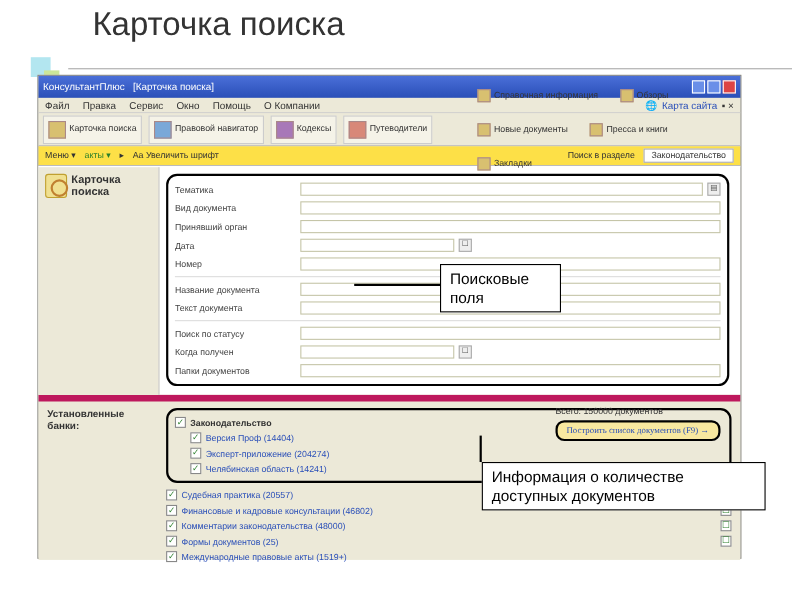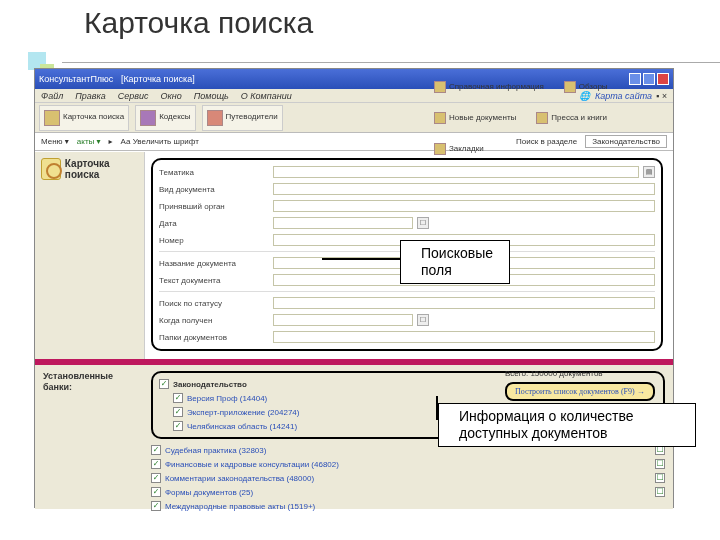--- a/index.html
+++ b/index.html
@@ -7,31 +7,31 @@
   .slide-title { font-size: 30px; font-weight: 400; color: #333; padding: 6px 0 10px 84px; font-family: Arial, sans-serif; }
   .slide-deco { position: absolute; left: 28px; top: 52px; width: 34px; height: 34px; }
   .slide-deco .sq1 { position: absolute; left: 0; top: 0; width: 18px; height: 18px; background: #b3e6f0; }
   .slide-deco .sq2 { position: absolute; left: 12px; top: 12px; width: 14px; height: 14px; background: #cce699; }
   .slide-line { position: absolute; left: 62px; top: 62px; right: 0; height: 1px; background: #aaa; }
   .app { position: absolute; left: 34px; top: 68px; width: 640px; height: 440px; border: 1px solid #888; background: #ece9d8; }
   .titlebar { height: 20px; background: linear-gradient(#4a6fd8,#2a4fb8); color: #fff; display: flex; align-items: center; padding: 0 4px; font-size: 9px; justify-content: space-between; }
   .titlebar .wbtns { display: flex; gap: 2px; }
   .titlebar .wbtn { width: 12px; height: 12px; background: #d44; border: 1px solid #fff; }
   .titlebar .wbtn.min,.titlebar .wbtn.max{background:#6a8fe8;}
-  .menubar { height: 14px; background: #ece9d8; border-bottom: 1px solid #ccc; display: flex; gap: 12px; padding: 0 6px; font-size: 9px; align-items: center; color: #333; justify-content: space-between; font-style: italic; }
+  .menubar { height: 14px; background: #ece9d8; border-bottom: 1px solid #ccc; display: flex; gap: 12px; padding: 0 6px; font-size: 9px; align-items: center; color: #333; justify-content: space-between; }
   .menubar .menus { display:flex; gap:12px; }
   .menubar .right { display: flex; align-items: center; gap: 4px; color: #2a4fb8; font-size: 9px; }
   .toolbar1 { height: 30px; background: #ece9d8; border-bottom: 1px solid #bbb; display: flex; align-items: center; padding: 2px 4px; gap: 6px; }
   .tbtn { display: flex; align-items: center; gap: 3px; padding: 2px 4px; border: 1px solid transparent; font-size: 8px; color: #333; cursor: pointer; }
   .tbtn.big { flex-direction: row; height: 26px; border: 1px solid #ccc; background: #f5f3e8; }
   .tbtn .ic { width: 16px; height: 16px; background: #d8c070; border: 1px solid #a88; }
   .tbtn.sm .ic { width: 12px; height: 12px; }
   .tbtn .lbl { font-size: 8px; line-height: 1.1; }
   .toolbar1 .col2 { display:flex; flex-wrap: wrap; width: 240px; gap:13px 10px; margin-left: auto; }
-  .toolbar2 { height: 18px; background: #ffffff; border-bottom: 1px solid #bbb; display: flex; align-items: center; padding: 2px 6px; gap: 8px; font-size: 8px; color: #333; }
+  .toolbar2 { height: 18px; background: #fde047; border-bottom: 1px solid #bbb; display: flex; align-items: center; padding: 2px 6px; gap: 8px; font-size: 8px; color: #333; }
   .toolbar2 .spacer { flex: 1; }
   .content { display: flex; background: #fff; border-top: 1px solid #fff; height: 208px; }
   .sidebar { width: 110px; background: #ece9d8; border-right: 1px solid #ccc; padding: 6px; }
   .sidebar .card-hdr { display: flex; gap: 4px; align-items: flex-start; }
   .sidebar .card-ic { width: 22px; height: 22px; background: #f0e090; border: 1px solid #c0a030; border-radius: 3px; position: relative; }
   .sidebar .card-ic:after{content:"";position:absolute;left:4px;top:4px;width:12px;height:12px;border:2px solid #c08030;border-radius:50%;}
   .sidebar .ttl { font-size: 10px; font-weight: bold; color: #333; line-height: 1.1; }
   .fields { flex: 1; padding: 6px 10px 6px 6px; position: relative; }
   .fgroup { border: 2px solid #000; border-radius: 10px; padding: 4px 6px; display: flex; flex-direction: column; gap: 1px; margin-bottom: 2px;}
   .row { display: flex; align-items: center; gap: 4px; height: 16px; }
@@ -42,23 +42,23 @@
   .bottom { background: #ece9d8; border-top: 6px solid #be185d; padding: 6px 8px; display: flex; gap: 8px; height: 150px; }
   .bottom .side { width: 100px; font-size: 9px; font-weight: bold; color: #333; line-height: 1.2; }
   .banks { flex: 1; position: relative; }
   .bank-box1 { border: 2px solid #000; border-radius: 10px; padding: 4px 6px; margin-bottom: 4px; background:#ece9d8;}
   .bank-row { display: flex; align-items: center; gap: 4px; font-size: 8px; color: #2a4fb8; height: 14px; }
   .bank-row .cb { width: 10px; height: 10px; border: 1px solid #888; background: #fff; text-align: center; line-height: 8px; font-size: 8px; color: #2a7f2a; }
   .right-info { position: absolute; right: 0; top: -2px; width: 160px; text-align: left; }
   .right-info .cnt { font-size: 8px; color: #333; margin-bottom: 4px;}
   .right-info .bld-btn { display:inline-block; border: 2px solid #000; border-radius: 8px; background: #f8e8a0; padding: 3px 8px; font-size: 8px; color: #2a4fb8; font-family: Liberation Serif, serif; }
   
-  .callout { position: absolute; background: #fff; border: 1px solid #000; padding: 4px 20px; font-size: 14px; font-family: Arial; line-height: 1.2; z-index: 50; }
+  .callout { position: absolute; background: #fff; border: 1px solid #000; padding: 4px 8px; font-size: 14px; font-family: Arial; line-height: 1.2; z-index: 50; }
   .callout.c1 { left: 400px; top: 240px; width: 110px; }
-  .callout.c2 { left: 438px; top: 403px; width: 258px; }
+  .callout.c2 { left: 438px; top: 420px; width: 258px; }
   .conn { position: absolute; background: #000; z-index: 49; }
   .conn.l1 { left: 322px; top: 258px; width: 78px; height: 2px; }
   .conn.l2 { left: 436px; top: 396px; width: 2px; height: 24px; }
 </style>
 </head>
 <body>
 
 <div class="slide-title">Карточка поиска</div>
 <div class="slide-deco">
     <div class="sq1"></div>
@@ -96,20 +96,25 @@
     </div>
   </div>
 
   <div class="toolbar1">
     <div class="tbtn big">
         <div class="ic"></div>
         <span class="lbl">Карточка
 поиска</span>
       </div>
     <div class="tbtn big">
+        <div class="ic" style="background:#7aa8d8"></div>
+        <span class="lbl">Правовой
+навигатор</span>
+      </div>
+    <div class="tbtn big">
         <div class="ic" style="background:#a878b8"></div>
         <span class="lbl">Кодексы</span>
       </div>
     <div class="tbtn big">
         <div class="ic" style="background:#d88878"></div>
         <span class="lbl">Путеводители</span>
       </div>
     <div class="col2">
       <div class="tbtn sm">
           <div class="ic"></div>
@@ -222,21 +227,21 @@
             <div class="cb">✓</div>
             <span>Эксперт-приложение (204274)</span>
           </div>
         <div class="bank-row" style="padding-left:14px">
             <div class="cb">✓</div>
             <span>Челябинская область (14241)</span>
           </div>
       </div>
       <div class="bank-row">
           <div class="cb">✓</div>
-          <span>Судебная практика (32803)</span>
+          <span>Судебная практика (20557)</span>
           <span style="flex:1"></span>
           <div class="cb">☐</div>
         </div>
       <div class="bank-row">
           <div class="cb">✓</div>
           <span>Финансовые и кадровые консультации (46802)</span>
           <span style="flex:1"></span>
           <div class="cb">☐</div>
         </div>
       <div class="bank-row">

